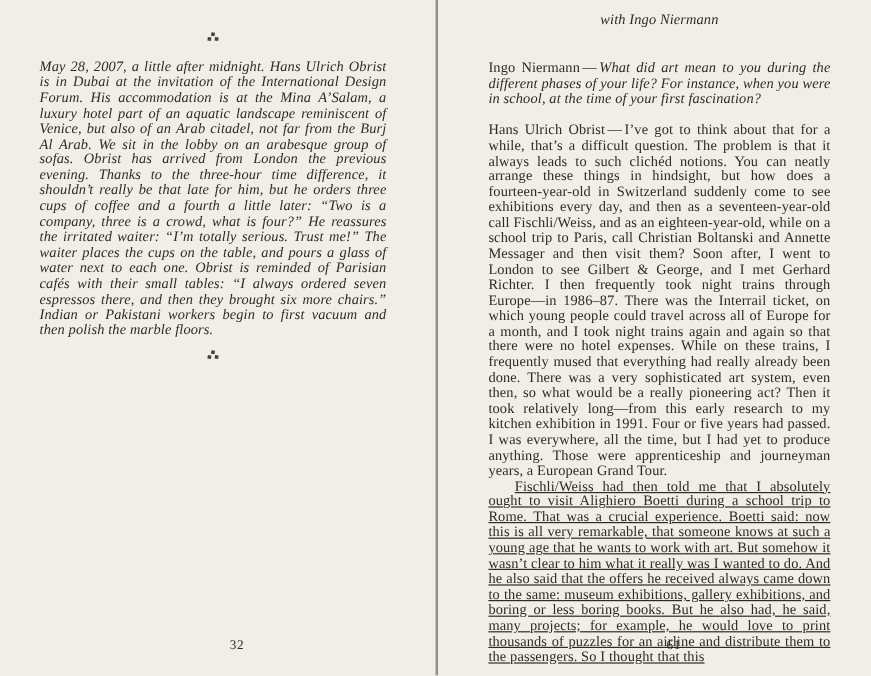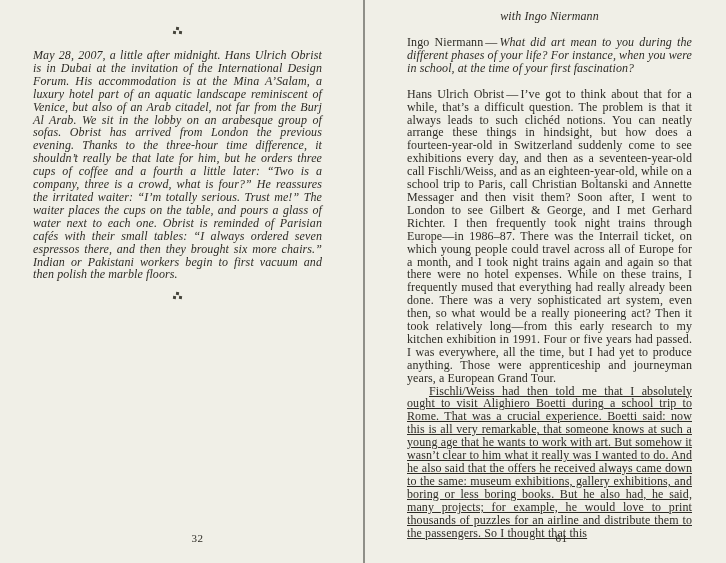--- a/index.html
+++ b/index.html
@@ -32,21 +32,21 @@
     width:100%;
   }
   .ornament-top{margin-top:27px;}
   .ornament-mid{margin-top:11px;}
   .ornament i{display:block;width:3px;height:3px;background:#45443b;transform:rotate(8deg);}
   .ornament .orn-row{display:flex;gap:3px;}
   .running-header{
     margin-top:9px;text-align:center;
     font-size:12px;font-style:italic;letter-spacing:0.1px;
   }
-  .question{margin-top:12px;margin-bottom:13px;}
+  .question{margin-top:26px;margin-bottom:13px;}
   .speaker{font-style:normal;}
   .dash{padding:0 2px;font-style:normal;}
   .answer-p2{text-indent:22px;text-decoration:underline;}
   .page-number{
     position:absolute;bottom:19px;left:0;right:0;
     text-align:center;font-size:11px;letter-spacing:0.5px;padding-left:32px;
   }
 </style>
 </head>
 <body>

